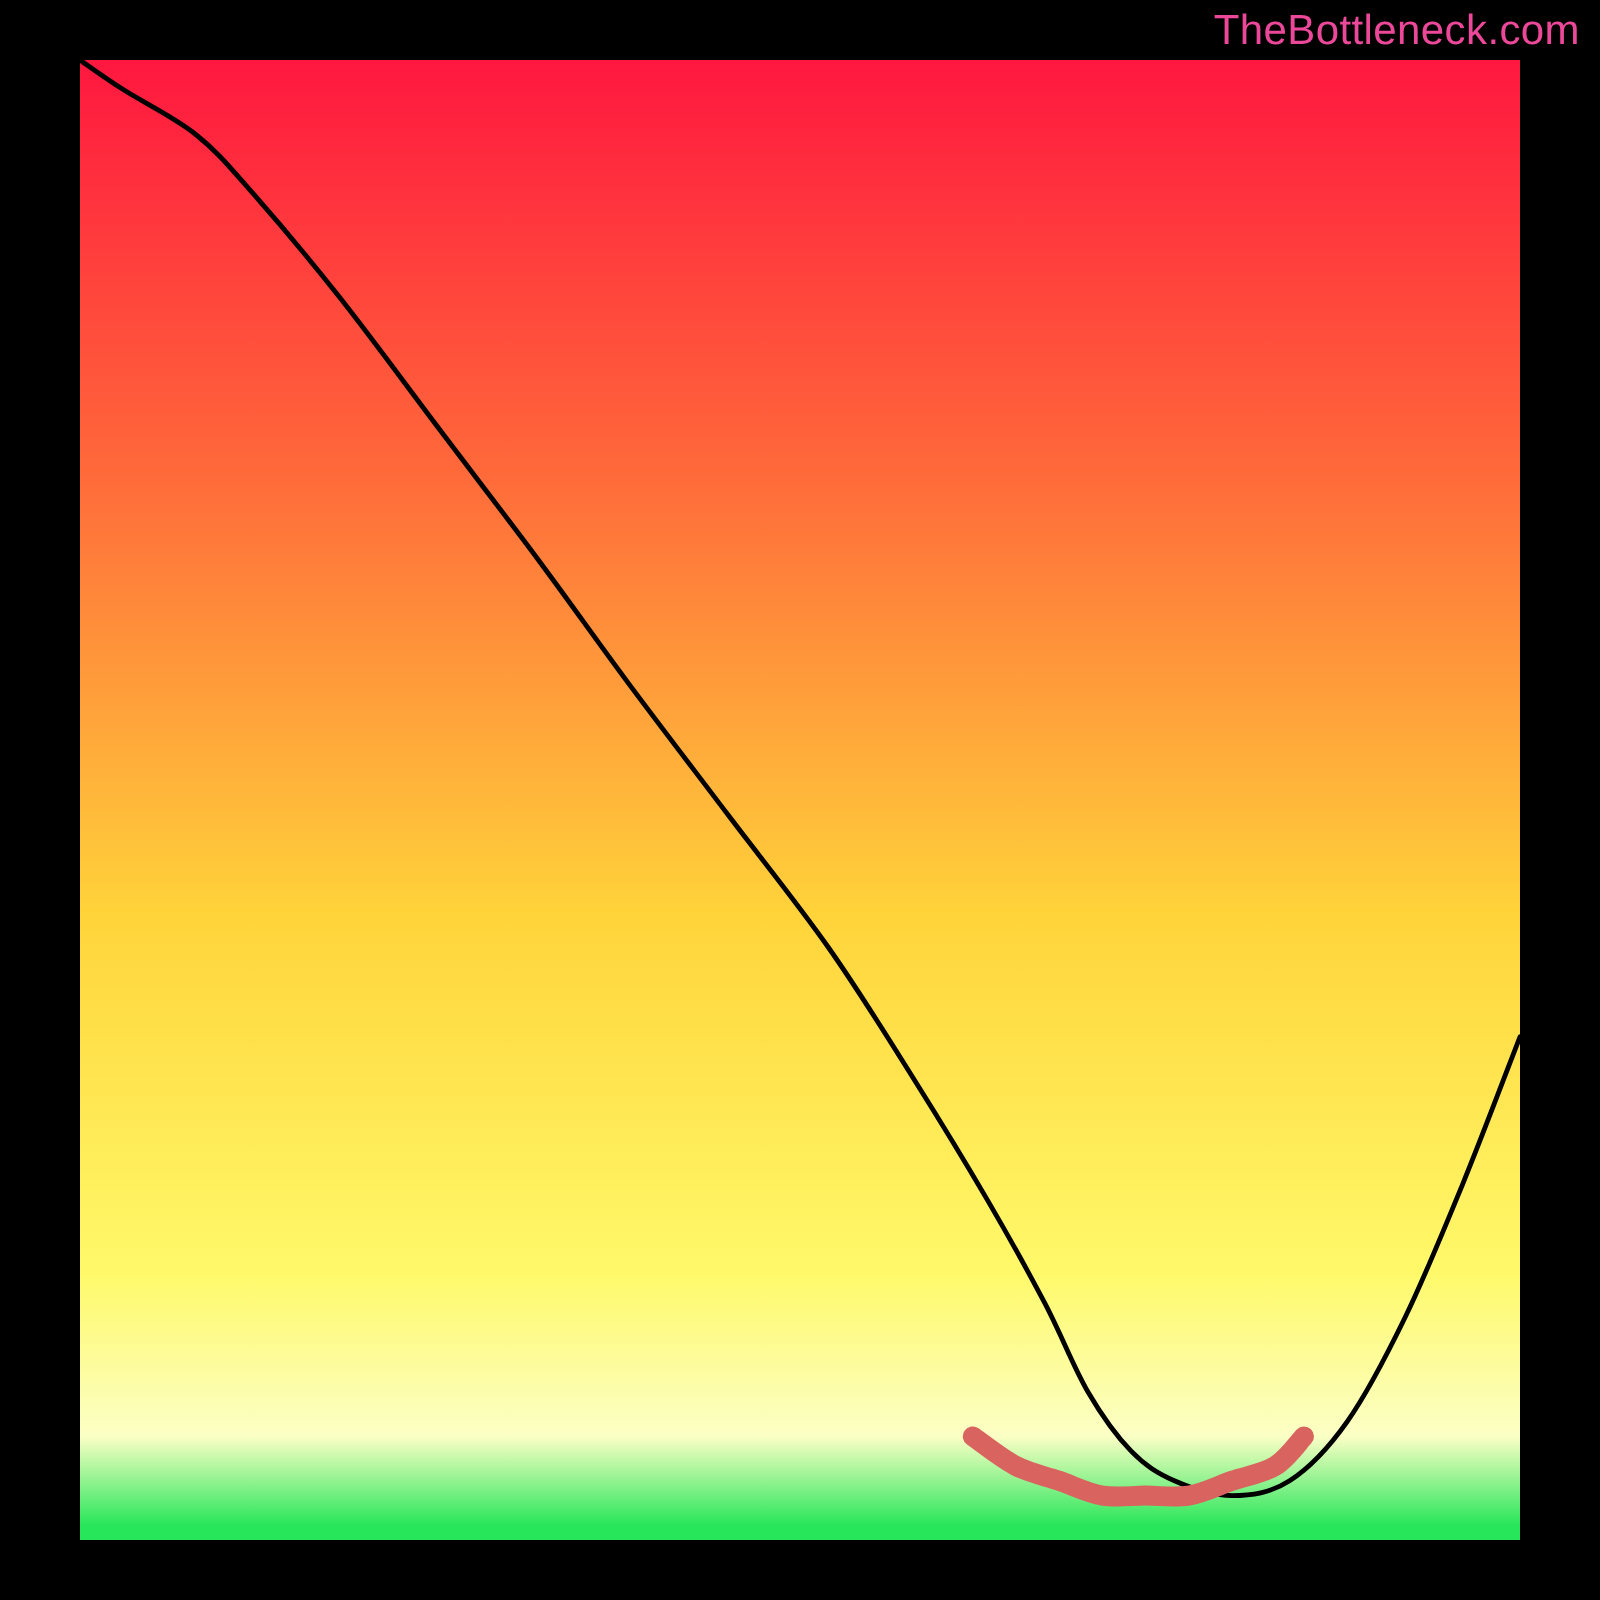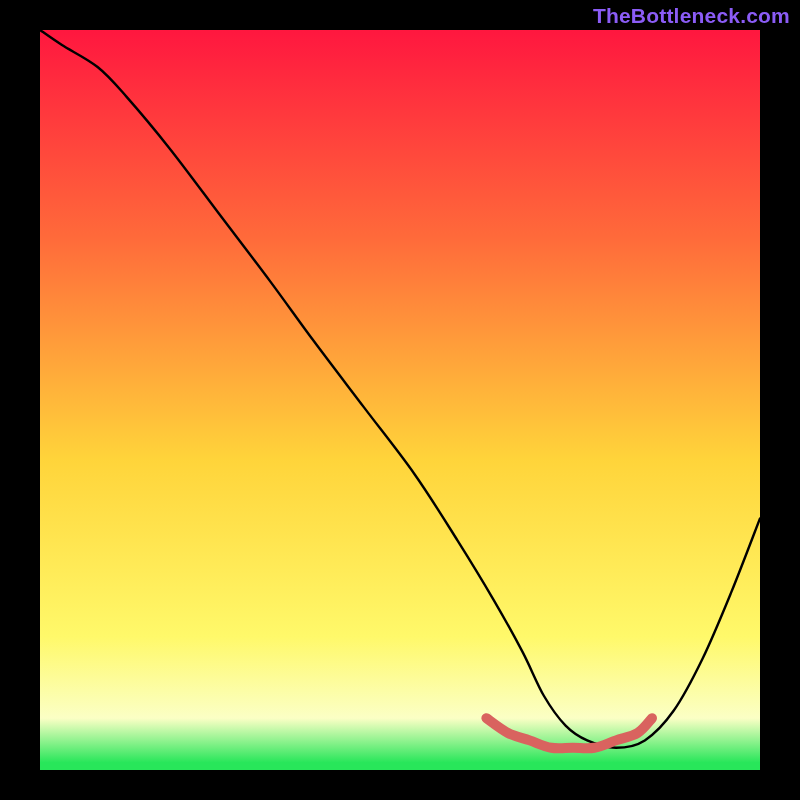--- a/index.html
+++ b/index.html
@@ -14,23 +14,23 @@
   .frame {
     position: relative;
     width: 800px;
     height: 800px;
     background: #000;
   }
   .watermark {
     position: absolute;
     top: 4px;
     right: 10px;
-    color: #8b5cf6;
+    color: #ec4899;
     font-size: 21px;
-    font-weight: 700;
+    font-weight: 400;
     letter-spacing: 0.2px;
     z-index: 5;
   }
   .plot {
     position: absolute;
     left: 40px;
     top: 30px;
     width: 720px;
     height: 740px;
   }

